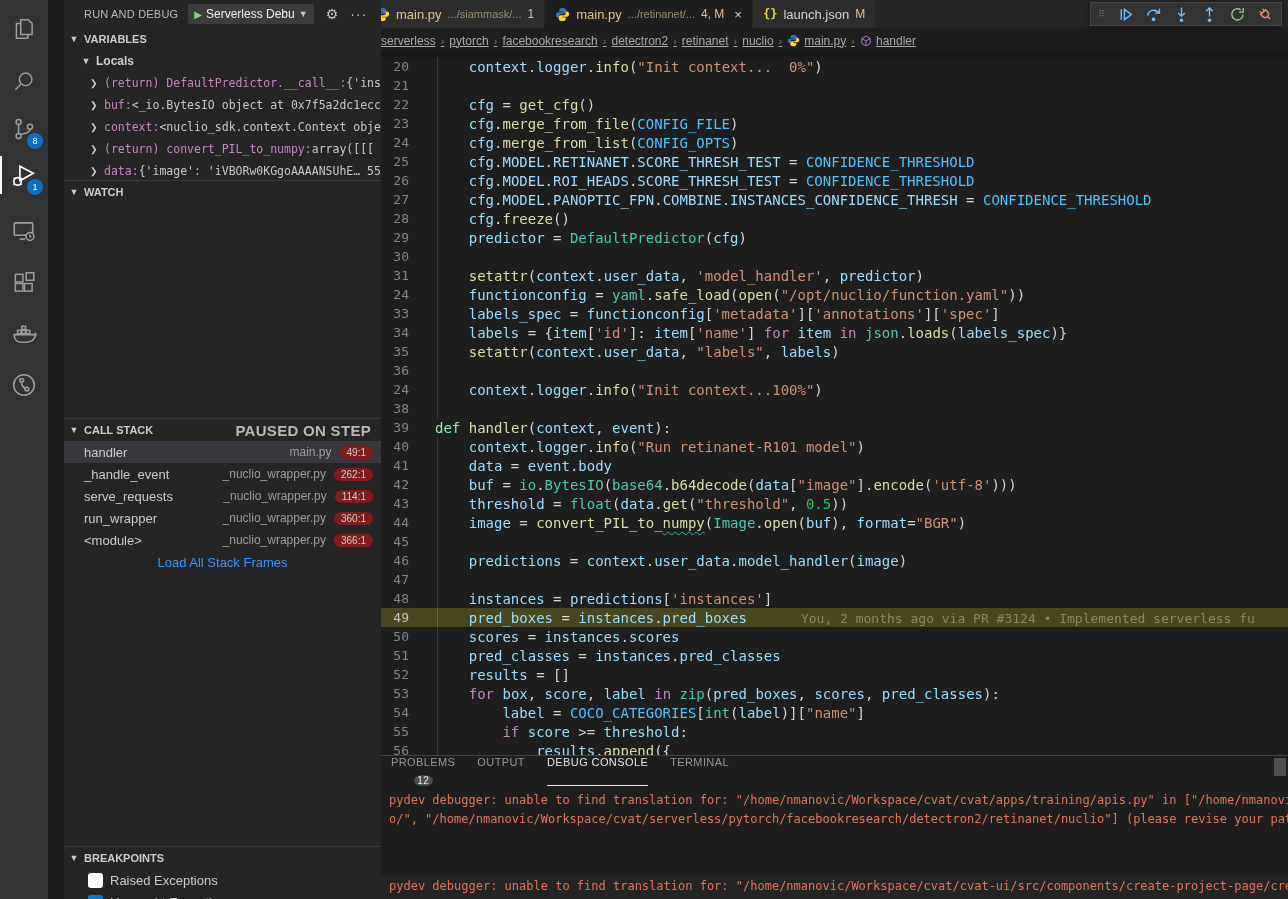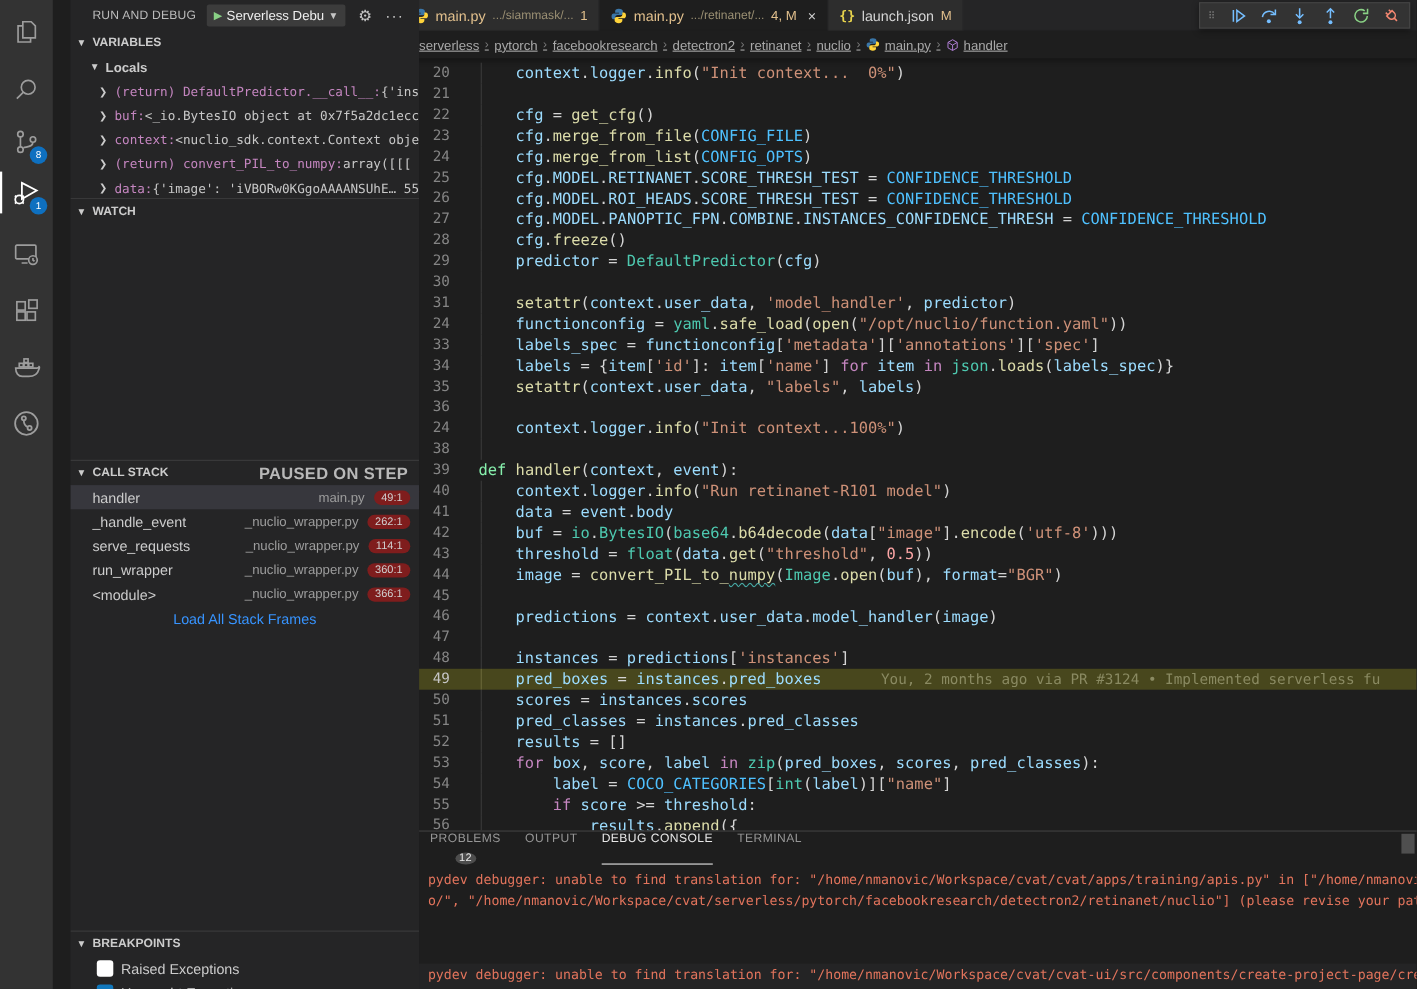--- a/index.html
+++ b/index.html
@@ -75,21 +75,21 @@
   .code-line { position:relative; height:19px; display:flex; align-items:center; }
   .code-line.current { background:#48471d; }
   .glyph-cell { width:22px; flex:none; display:flex; align-items:center; justify-content:center; }
   .bp-dot { width:10px; height:10px; border-radius:50%; background:#e51400; }
   .num-cell { width:22px; flex:none; text-align:right; font-family:"DejaVu Sans Mono", monospace; font-size:13px; color:#858585; }
   .code-line.current .num-cell { color:#c6c6c6; }
   .text-cell { position:relative; margin-left:26px; font-family:"DejaVu Sans Mono", monospace; font-size:14px; white-space:pre; color:#d4d4d4; }
   .code-line .guide { position:absolute; left:72px; top:0; bottom:0; width:1px; background:#3b3b3b; }
   .code-line.current .guide { background:#6a683a; }
   .tk-p{color:#d4d4d4}.tk-v{color:#9cdcfe}.tk-f{color:#dcdcaa}.tk-s{color:#ce9178}
-  .tk-k{color:#c586c0}.tk-d{color:#86efac}.tk-c{color:#4fc1ff}.tk-t{color:#4ec9b0}.tk-n{color:#fca5a5}
+  .tk-k{color:#c586c0}.tk-d{color:#86efac}.tk-c{color:#4fc1ff}.tk-t{color:#4ec9b0}.tk-n{color:#22c55e}
   .tk-fq{color:#dcdcaa; text-decoration:underline; text-decoration-style:wavy; text-decoration-color:#45a7a3; text-underline-offset:3px; text-decoration-thickness:1px;}
   .blame { color:#8a8a62; font-size:13px; margin-left:54px; white-space:pre; }
 
   
   .dbg-toolbar { position:absolute; top:2px; right:6px; height:24px; background:#333333; border:1px solid #454545; box-shadow:0 2px 6px rgba(0,0,0,.4); display:flex; align-items:center; padding:0 4px; gap:4px; z-index:10; }
   .dbg-btn { width:24px; height:22px; display:flex; align-items:center; justify-content:center; }
   .grip { color:#7a7a7a; font-size:9px; letter-spacing:1px; line-height:5px; text-align:center; width:14px; }
 
   
   .panel { position:absolute; left:365px; top:755px; width:923px; height:144px; background:#1e1e1e; border-top:1px solid #414141; overflow:hidden; }

